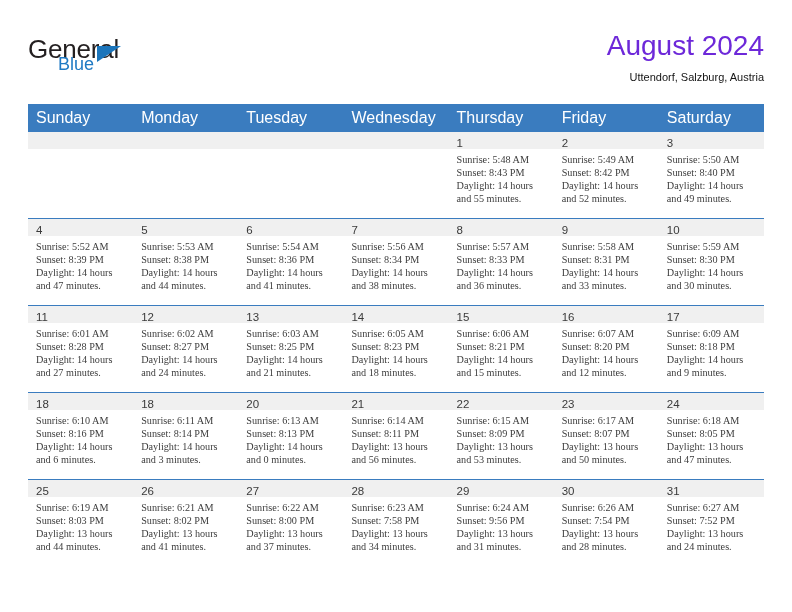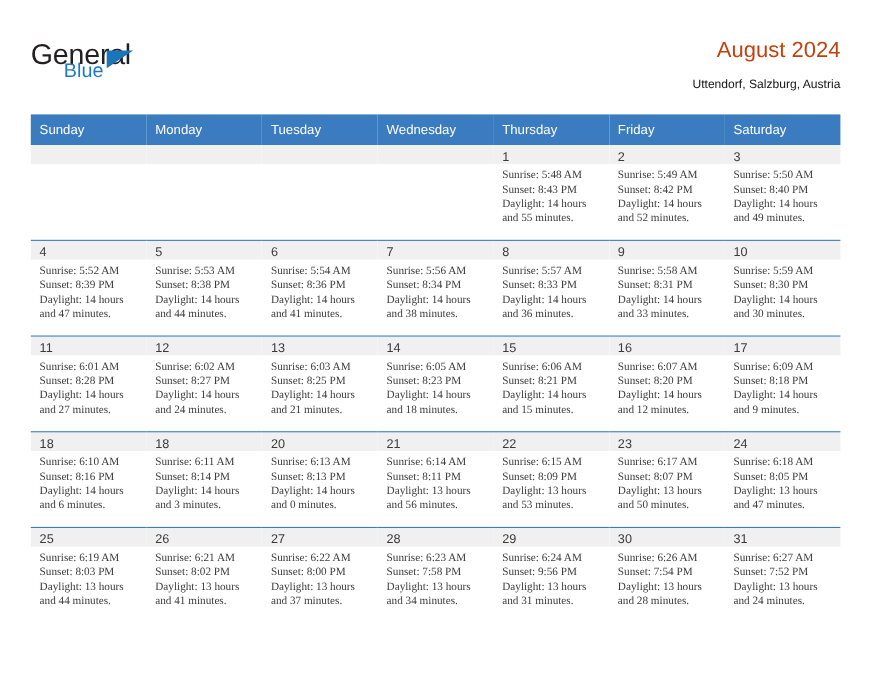--- a/index.html
+++ b/index.html
@@ -63,23 +63,23 @@
     border-bottom: 16px solid transparent;
   }
 
   .title-block {
     position: absolute;
     right: 0;
     top: 0;
     text-align: right;
   }
   .month-title {
-    font-size: 20px;
+    font-size: 28px;
     font-weight: normal;
-    color: #c2410c;
+    color: #6d28d9;
     line-height: 36px;
     white-space: nowrap;
   }
   .location {
     font-size: 11px;
     color: #141414;
     line-height: 22px;
     margin-top: 2px;
     white-space: nowrap;
   }
@@ -90,21 +90,21 @@
     left: 28px;
     top: 104px;
     width: 736px;
     border-collapse: collapse;
     table-layout: fixed;
   }
   .calendar th {
     background: #3a7cbf;
     color: #ffffff;
     font-weight: normal;
-    font-size: 12px;
+    font-size: 16px;
     text-align: left;
     padding: 5px 0 5px 8px;
     height: 18px;
     border: none;
   }
   .calendar td {
     vertical-align: top;
     padding: 0;
     border: none;
     border-top: 1px solid #3a7cbf;

